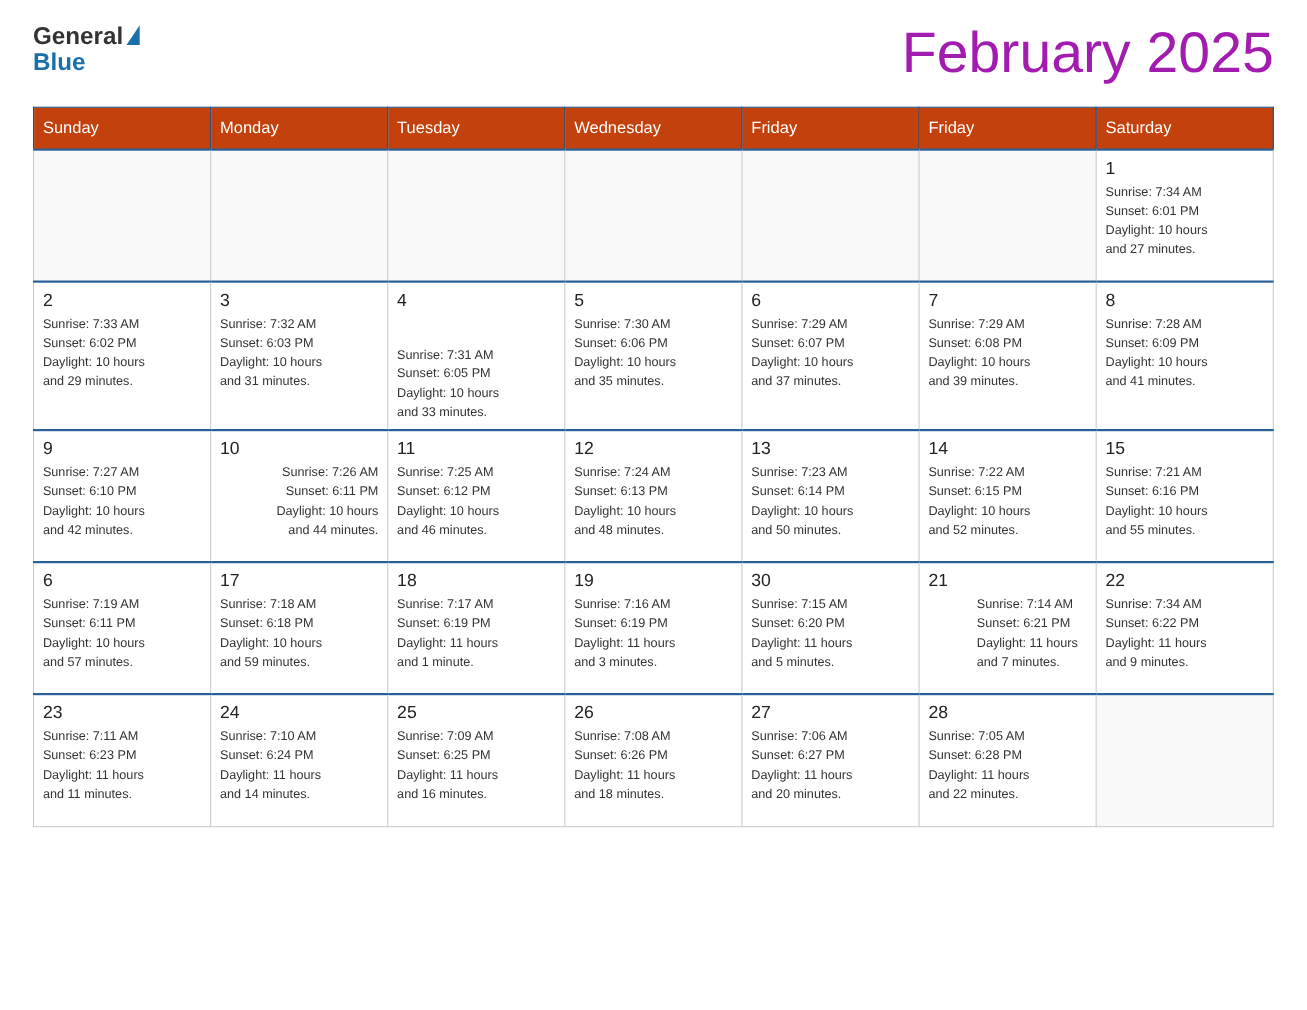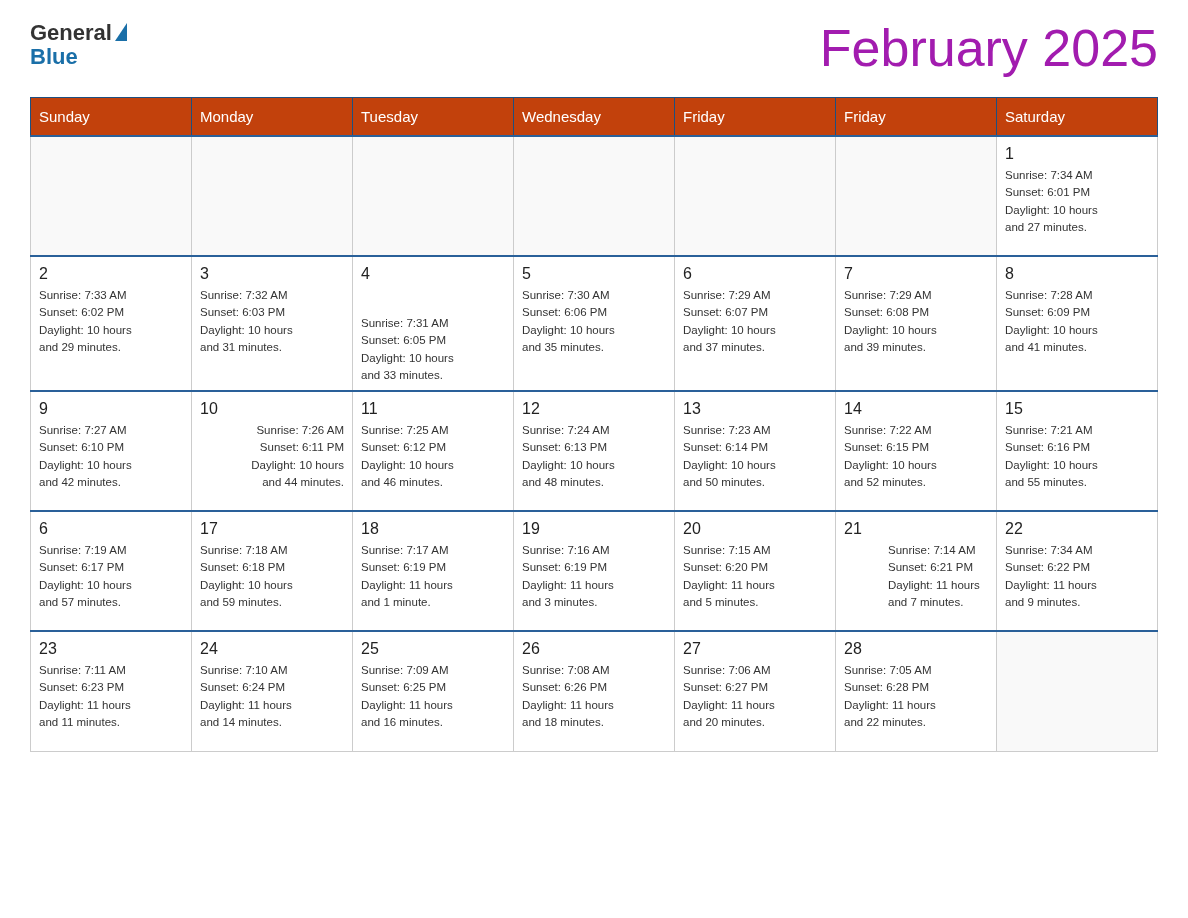--- a/index.html
+++ b/index.html
@@ -242,21 +242,21 @@
           <div class="day-info" style="white-space: pre-line;">Sunrise: 7:21 AM
 Sunset: 6:16 PM
 Daylight: 10 hours
 and 55 minutes.</div>
         </td>
       </tr>
       <tr class="week-row">
         <td>
           <div class="day-number">6</div>
           <div class="day-info" style="white-space: pre-line;">Sunrise: 7:19 AM
-Sunset: 6:17 PM
+Sunset: 6:11 PM
 Daylight: 10 hours
 and 57 minutes.</div>
         </td>
         <td>
           <div class="day-number">17</div>
           <div class="day-info" style="white-space: pre-line;">Sunrise: 7:18 AM
 Sunset: 6:18 PM
 Daylight: 10 hours
 and 59 minutes.</div>
         </td>
@@ -268,21 +268,21 @@
 and 1 minute.</div>
         </td>
         <td>
           <div class="day-number">19</div>
           <div class="day-info" style="white-space: pre-line;">Sunrise: 7:16 AM
 Sunset: 6:19 PM
 Daylight: 11 hours
 and 3 minutes.</div>
         </td>
         <td>
-          <div class="day-number">20</div>
+          <div class="day-number">30</div>
           <div class="day-info" style="white-space: pre-line;">Sunrise: 7:15 AM
 Sunset: 6:20 PM
 Daylight: 11 hours
 and 5 minutes.</div>
         </td>
         <td>
           <div class="day-number">21</div>
           <div class="day-info" style="white-space: pre-line; margin-left: 44px;">Sunrise: 7:14 AM
 Sunset: 6:21 PM
 Daylight: 11 hours

